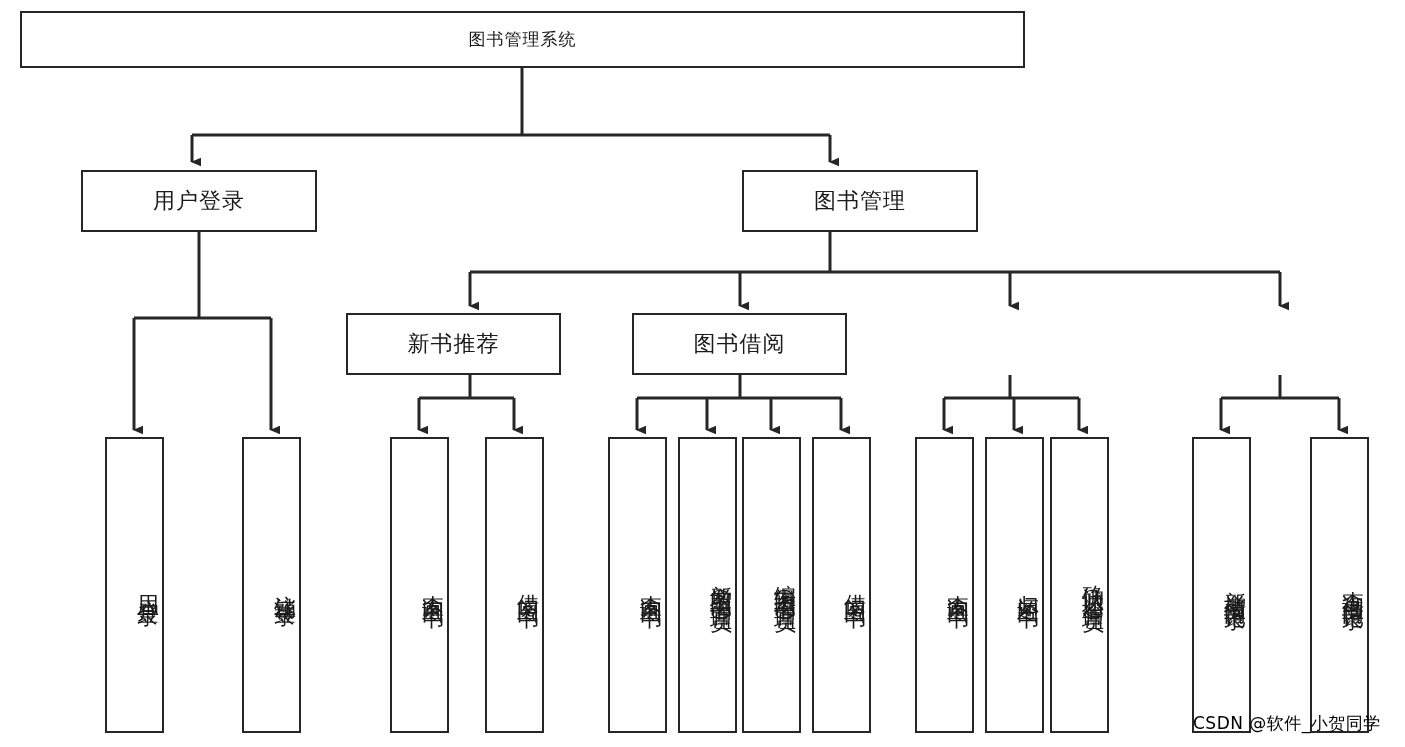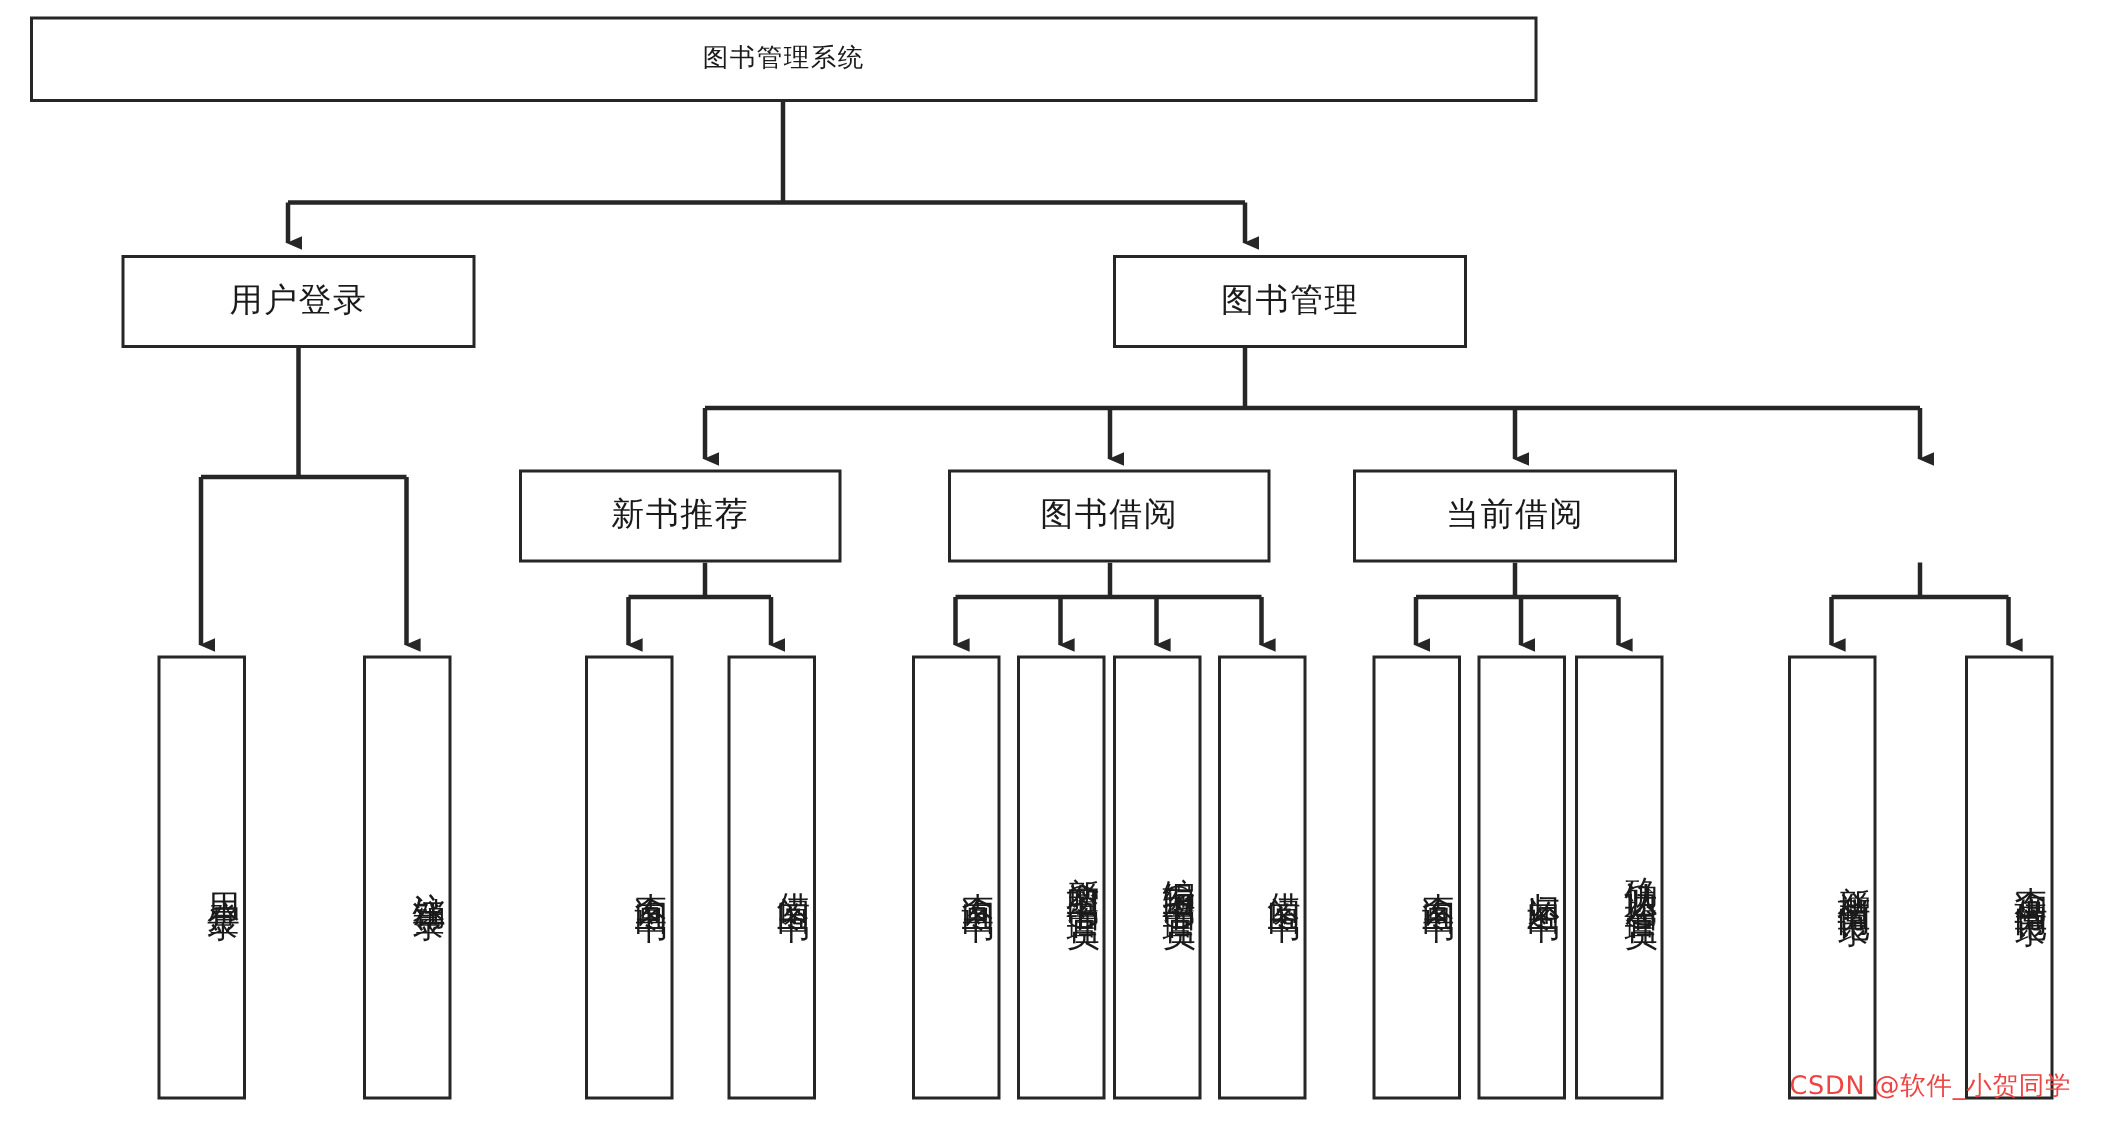--- a/index.html
+++ b/index.html
@@ -24,21 +24,21 @@
     letter-spacing:4px;
     line-height:1.25;
     padding:8px 0;
     align-items:flex-start;
     justify-content:center;
     text-align:center;
   }
   #root-node{font-size:17px;}
   .watermark{
     position:absolute;
-    color:#ef4444;
+    color:#000000;
     font-size:17px;
     letter-spacing:0.5px;
     white-space:nowrap;
     z-index:5;
   }
   svg.edges{position:absolute;left:0;top:0;width:1405px;height:747px;pointer-events:none;}
 </style>
 </head>
 <body>
 
@@ -94,21 +94,20 @@
     </g>
   </svg>
 
   <div class="node node-h" id="root-node" style="left:20px;top:11px;width:1005px;height:57px;">图书管理系统</div>
 
   <div class="node node-h" style="left:81px;top:170px;width:236px;height:62px;">用户登录</div>
   <div class="node node-h" style="left:711px;top:170px;width:236px;height:62px;margin-left:31px;">图书管理</div>
 
   <div class="node node-h" style="left:346px;top:313px;width:215px;height:62px;">新书推荐</div>
   <div class="node node-h" style="left:632px;top:313px;width:215px;height:62px;">图书借阅</div>
-  <div class="node node-h" style="left:902px;top:313px;width:216px;height:62px;">当前借阅</div>
 
   <div class="node node-v" style="left:105px;top:437px;width:59px;height:296px;">用户登录</div>
   <div class="node node-v" style="left:242px;top:437px;width:59px;height:296px;">注销登录</div>
 
   <div class="node node-v" style="left:390px;top:437px;width:59px;height:296px;">查询图书</div>
   <div class="node node-v" style="left:485px;top:437px;width:59px;height:296px;">借阅图书</div>
 
   <div class="node node-v" style="left:608px;top:437px;width:59px;height:296px;">查询图书</div>
   <div class="node node-v" style="left:678px;top:437px;width:59px;height:296px;">新增图书（管理员）</div>
   <div class="node node-v" style="left:742px;top:437px;width:59px;height:296px;">编辑图书（管理员）</div>

